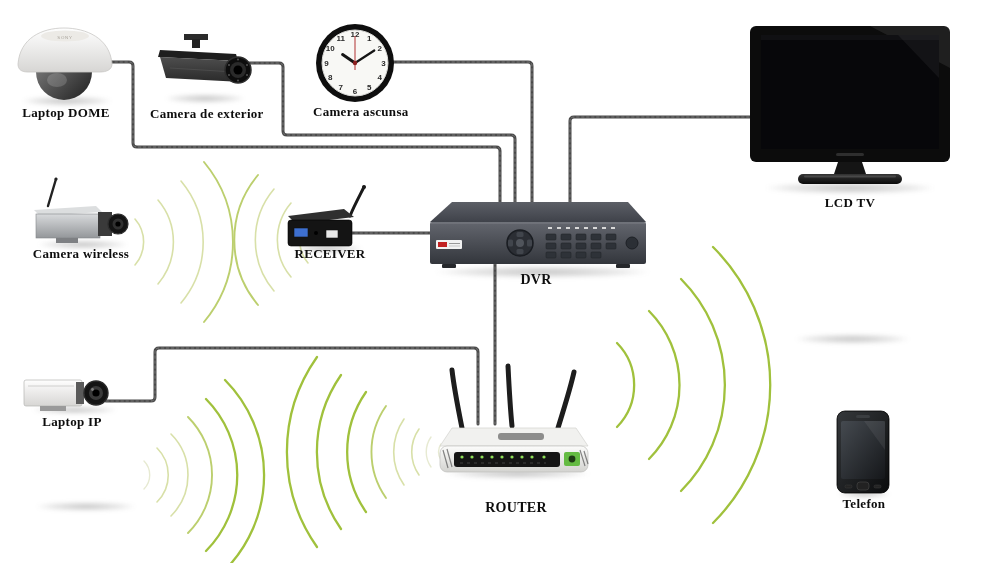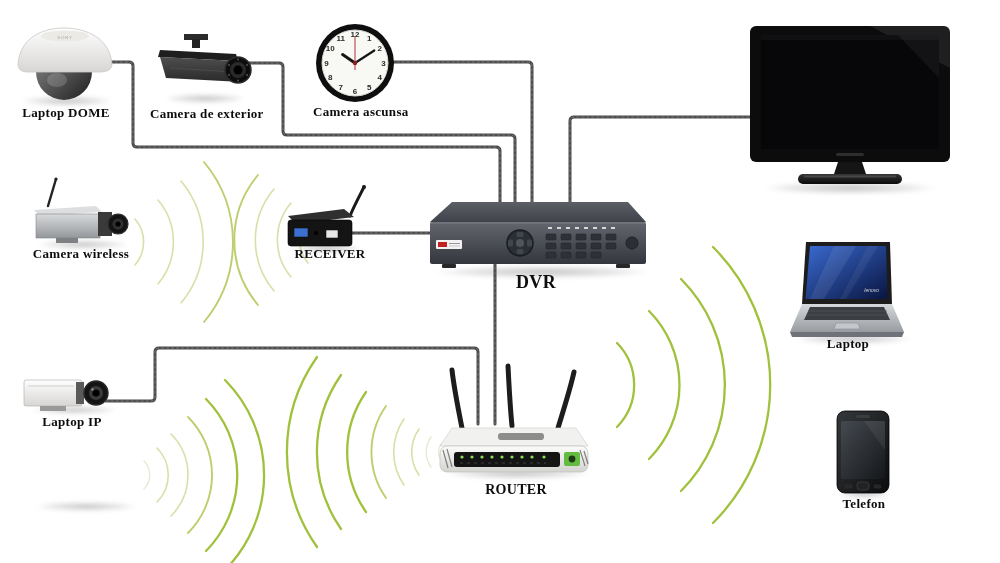--- a/index.html
+++ b/index.html
@@ -218,20 +218,21 @@
       <rect x="2" y="2" width="200" height="136" rx="6" fill="#0c0c0c"></rect>
       <polygon points="122,2 202,2 202,44" fill="rgba(255,255,255,.08)"></polygon>
       <rect x="13" y="11" width="178" height="114" fill="#07070a"></rect>
       <polygon points="150,11 191,11 191,54" fill="rgba(255,255,255,.05)"></polygon>
       <rect x="13" y="11" width="178" height="5" fill="rgba(255,255,255,.04)"></rect>
       <rect x="88" y="129" width="28" height="3" rx="1.5" fill="#2e2e2e"></rect>
       <polygon points="90,138 114,138 118,150 86,150" fill="#151515"></polygon>
       <rect x="50" y="150" width="104" height="10" rx="5" fill="url(#gStand)"></rect>
       <rect x="56" y="151.5" width="92" height="2" rx="1" fill="rgba(255,255,255,.14)"></rect>
     </svg>
+    <div class="lbl" style="top:171px;">LCD TV</div>
   </div>
 
   <div class="device" style="left:280px;top:184px;width:100px;height:80px;">
     <svg width="100" height="64">
       <path d="M70,32 C74,22 80,11 84,3" stroke="#1a1a1a" stroke-width="3" fill="none" stroke-linecap="round"></path>
       <circle cx="84" cy="3" r="2" fill="#1a1a1a"></circle>
       <polygon points="8,32 64,25 74,33 16,40" fill="#2f2f2f"></polygon>
       <rect x="8" y="36" width="64" height="26" rx="3" fill="#141414" stroke="#000" stroke-width=".6"></rect>
       <rect x="14" y="44" width="14" height="9" fill="#3d6fd0" stroke="#111" stroke-width=".6"></rect>
       <rect x="46" y="46" width="12" height="8" fill="#e8e8e8" stroke="#111" stroke-width=".6"></rect>
@@ -294,39 +295,23 @@
           <rect x="186" y="47" width="10" height="6" rx="1"></rect>
         <rect x="126" y="56" width="10" height="6" rx="1"></rect>
           <rect x="141" y="56" width="10" height="6" rx="1"></rect>
           <rect x="156" y="56" width="10" height="6" rx="1"></rect>
           <rect x="171" y="56" width="10" height="6" rx="1"></rect>
       </g>
       <circle cx="212" cy="47" r="6" fill="#2b2f35" stroke="#1d2025" stroke-width="1"></circle>
       <rect x="22" y="68" width="14" height="4" rx="1" fill="#25272b"></rect>
       <rect x="196" y="68" width="14" height="4" rx="1" fill="#25272b"></rect>
     </svg>
-    <div class="lbl" style="top:76px;font-size:18px;">DVR</div>
-  </div>
-
-  <div class="device" style="left:784px;top:240px;width:128px;height:112px;">
-    <svg width="128" height="98">
-      <polygon points="22,2 106,2 108,64 18,64" fill="#1c1c1c"></polygon>
-      <polygon points="26,6 102,6 103.5,59 21.5,59" fill="url(#gScreenBlue)"></polygon>
-      <polygon points="50,6 72,6 40,59 26,59" fill="rgba(255,255,255,.08)"></polygon>
-      <polygon points="84,6 94,6 62,59 56,59" fill="rgba(255,255,255,.06)"></polygon>
-      <text x="95" y="52" text-anchor="end" class="brand" font-size="5" font-style="italic" fill="#cfd3da">lenovo</text>
-      <polygon points="18,64 108,64 120,92 6,92" fill="url(#gDeck)"></polygon>
-      <polygon points="26,67 100,67 106,80 20,80" fill="#3b3e42"></polygon>
-      <line x1="24" y1="71" x2="103" y2="71" stroke="#54575c" stroke-width=".7"></line>
-      <line x1="23" y1="75" x2="104" y2="75" stroke="#54575c" stroke-width=".7"></line>
-      <polygon points="52,83 74,83 76,89 50,89" fill="#c4c7ca" stroke="#8a8d90" stroke-width=".6"></polygon>
-      <polygon points="6,92 120,92 118,97 8,97" fill="#6f7278"></polygon>
-    </svg>
-    <div class="lbl" style="top:96px;">Laptop</div>
-  </div>
+    <div class="lbl" style="top:76px;font-size:14px;">DVR</div>
+  </div>
+
 
   <div class="device" style="left:22px;top:370px;width:100px;height:62px;">
     <svg width="100" height="46">
       <rect x="2" y="10" width="58" height="26" rx="2" fill="url(#gWhite)" stroke="#b5b5b3" stroke-width=".7"></rect>
       <rect x="54" y="12" width="8" height="22" fill="#5a5a5a"></rect>
       <line x1="6" y1="16" x2="52" y2="16" stroke="#c6c6c4" stroke-width=".8"></line>
       <circle cx="74" cy="23" r="12" fill="#141414" stroke="#2a2a2a" stroke-width="1.4"></circle>
       <circle cx="74" cy="23" r="7" fill="#3a3a3a"></circle>
       <circle cx="74" cy="23" r="3.6" fill="#000"></circle>
       <circle cx="70.5" cy="19.5" r="1.4" fill="rgba(255,255,255,.35)"></circle>
@@ -362,21 +347,21 @@
           <circle cx="66" cy="97" r="1.6"></circle>
           <circle cx="76" cy="97" r="1.6"></circle>
         <circle cx="86" cy="97" r="1.6"></circle>
           <circle cx="96" cy="97" r="1.6"></circle>
           <circle cx="108" cy="97" r="1.6"></circle>
       </g>
       <line x1="24" y1="103" x2="110" y2="103" stroke="#4a4a4a" stroke-width=".8" stroke-dasharray="3 4"></line>
       <rect x="128" y="92" width="16" height="14" rx="2" fill="#64bb42"></rect>
       <circle cx="136" cy="99" r="3.4" fill="#1e3a14"></circle>
     </svg>
-    <div class="lbl" style="top:122px;font-size:14px;">ROUTER</div>
+    <div class="lbl" style="top:140px;font-size:14px;">ROUTER</div>
   </div>
 
 
   <div class="device" style="left:834px;top:410px;width:60px;height:102px;text-decoration:underline;">
     <svg width="60" height="86">
       <rect x="3" y="1" width="52" height="82" rx="8" fill="url(#gPhone)" stroke="#000" stroke-width=".8"></rect>
       <rect x="22" y="5" width="14" height="3" rx="1.5" fill="#3a3d40"></rect>
       <rect x="7" y="11" width="44" height="58" rx="2" fill="url(#gPhoneScr)"></rect>
       <polygon points="30,11 51,11 51,40" fill="rgba(255,255,255,.07)"></polygon>
       <rect x="23" y="72" width="12" height="8" rx="3" fill="#222" stroke="#4a4a4a" stroke-width=".6"></rect>

